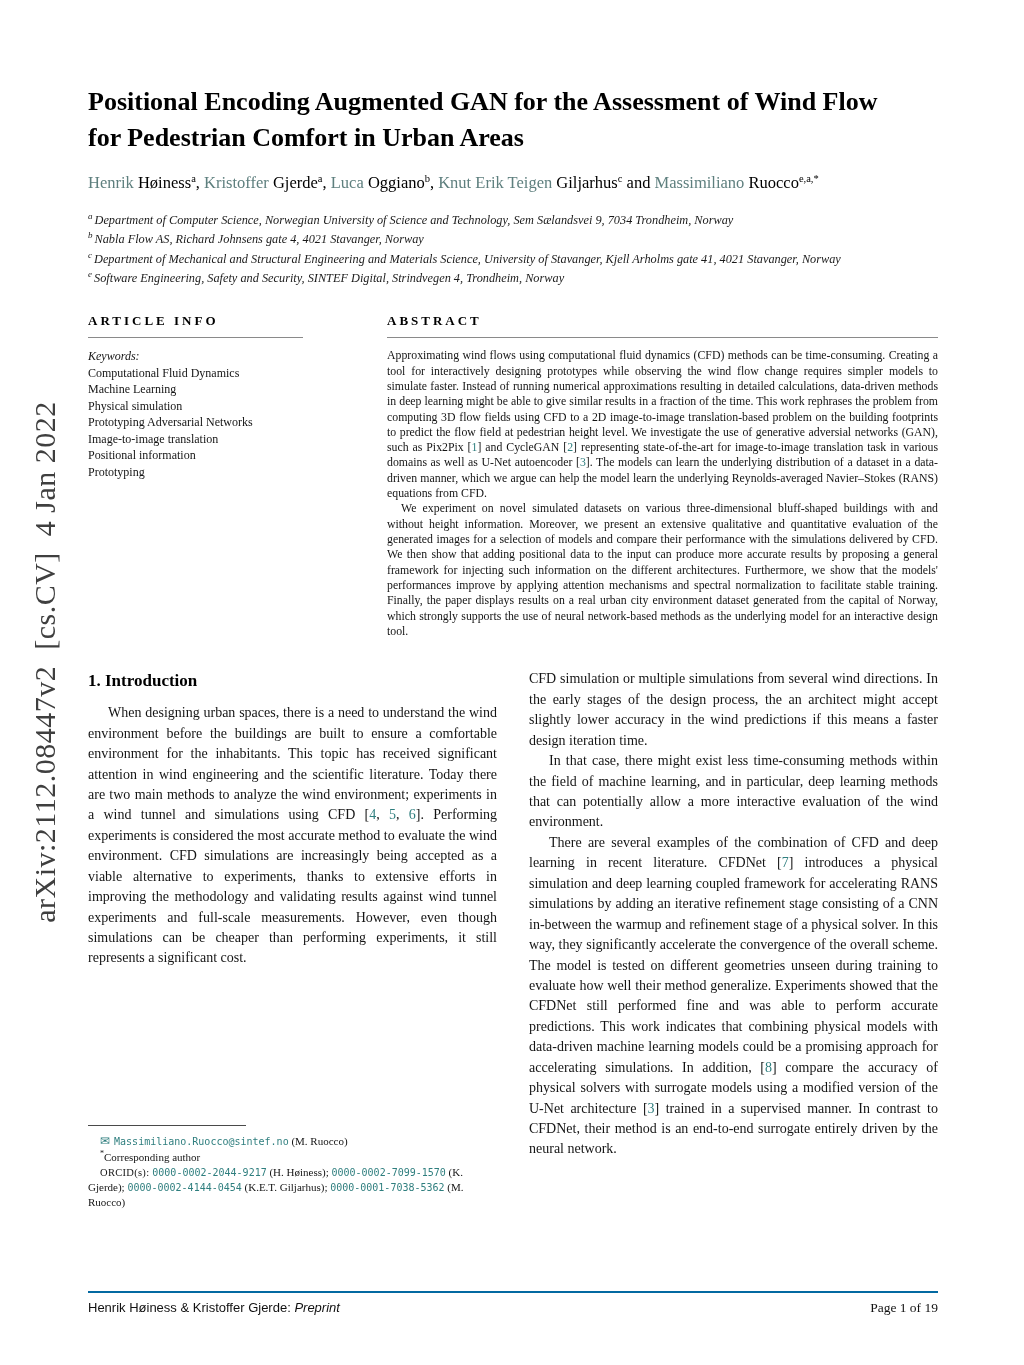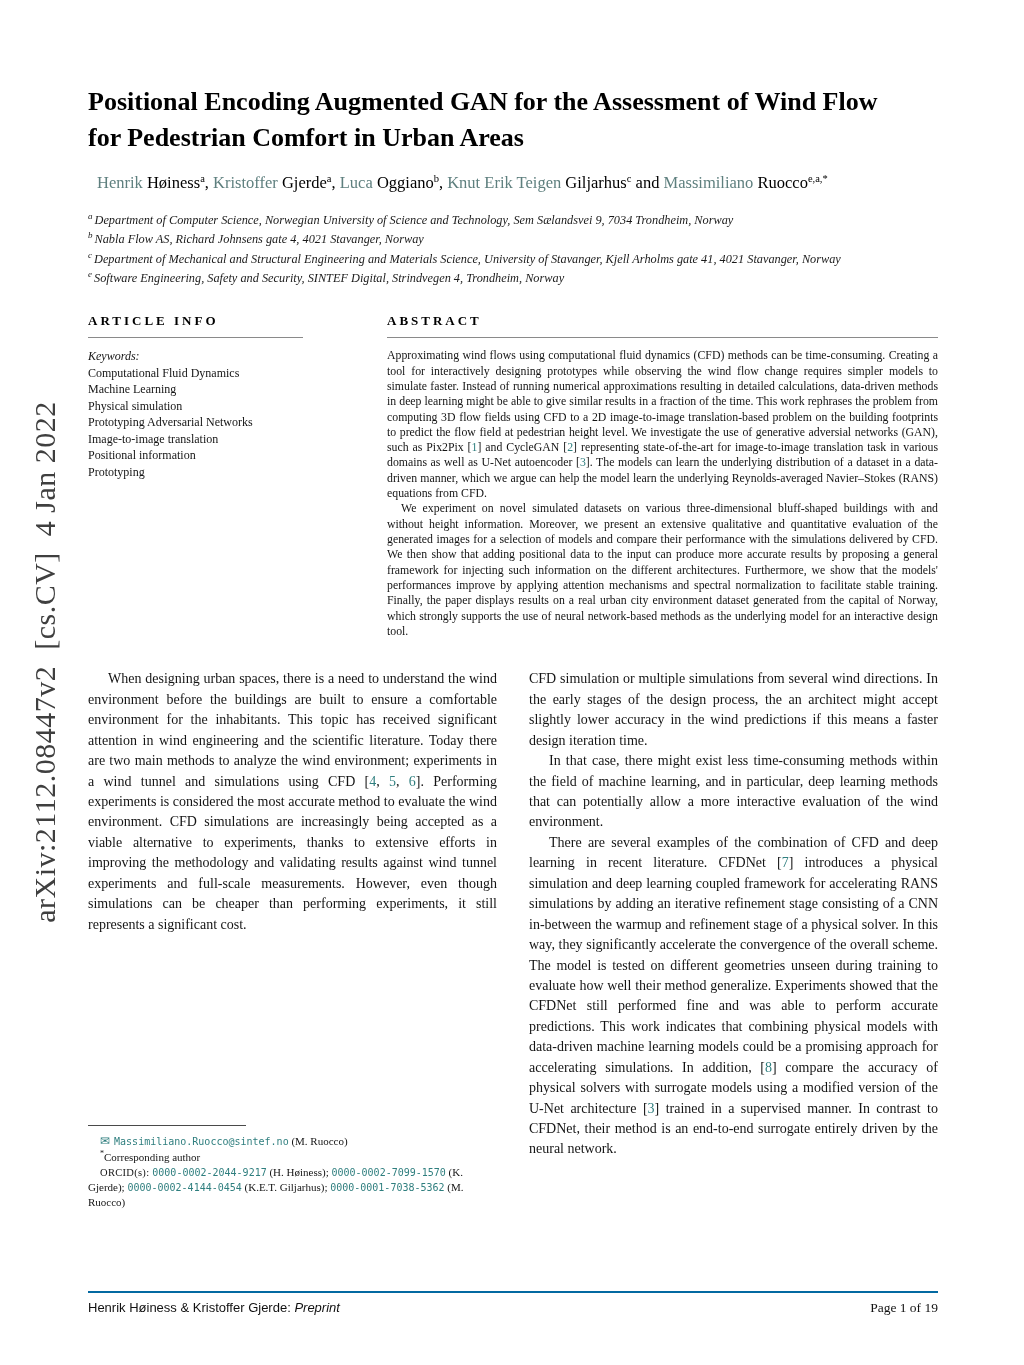--- a/index.html
+++ b/index.html
@@ -8,21 +8,21 @@
     width:1024px; height:1365px; position:relative; overflow:hidden;
     font-family:"Liberation Serif", serif; color:#141414;
   }
   .arxiv-strip {
     position:absolute; top:662px; left:45px;
     transform:translate(-50%,-50%) rotate(-90deg);
     white-space:pre; font-size:30px; color:#3f3f3f; letter-spacing:0.5px;
   }
   .content { position:absolute; left:88px; top:84px; width:850px; }
   .title { font-size:26px; font-weight:bold; line-height:1.38; width:820px; color:#000; }
-  .authors { margin-top:15px; font-size:16.5px; line-height:1.5; color:#000;margin-left:9px; }
+  .authors { margin-top:15px; font-size:16.5px; line-height:1.5; color:#000; }
   .authors .given { color:#5e7f7e; }
   .authors sup { font-size:10.5px; }
   .affiliations { margin-top:14px; font-size:12.3px; font-style:italic; line-height:1.4; color:#1a1a1a; }
   .affiliations sup { font-size:9px; font-style:italic; margin-right:2px; }
   .info-abstract { display:flex; margin-top:26px; }
   .info-col { width:215px; margin-right:84px; flex-shrink:0; }
   .abs-col { width:551px; }
   .col-heading {
     font-size:13px; font-weight:bold; letter-spacing:3px;
     padding-bottom:8px; border-bottom:1px solid #8a8a8a; color:#000;
@@ -92,20 +92,21 @@
       <div class="col-heading">ABSTRACT</div>
       <div class="abs-body">
         <p>Approximating wind flows using computational fluid dynamics (CFD) methods can be time-consuming. Creating a tool for interactively designing prototypes while observing the wind flow change requires simpler models to simulate faster. Instead of running numerical approximations resulting in detailed calculations, data-driven methods in deep learning might be able to give similar results in a fraction of the time. This work rephrases the problem from computing 3D flow fields using CFD to a 2D image-to-image translation-based problem on the building footprints to predict the flow field at pedestrian height level. We investigate the use of generative adversial networks (GAN), such as Pix2Pix [<span class="cite">1</span>] and CycleGAN [<span class="cite">2</span>] representing state-of-the-art for image-to-image translation task in various domains as well as U-Net autoencoder [<span class="cite">3</span>]. The models can learn the underlying distribution of a dataset in a data-driven manner, which we argue can help the model learn the underlying Reynolds-averaged Navier–Stokes (RANS) equations from CFD.</p>
         <p class="indent">We experiment on novel simulated datasets on various three-dimensional bluff-shaped buildings with and without height information. Moreover, we present an extensive qualitative and quantitative evaluation of the generated images for a selection of models and compare their performance with the simulations delivered by CFD. We then show that adding positional data to the input can produce more accurate results by proposing a general framework for injecting such information on the different architectures. Furthermore, we show that the models' performances improve by applying attention mechanisms and spectral normalization to facilitate stable training. Finally, the paper displays results on a real urban city environment dataset generated from the capital of Norway, which strongly supports the use of neural network-based methods as the underlying model for an interactive design tool.</p>
       </div>
     </div>
   </div>
 
   <div class="body-cols">
     <div class="col col-left">
+      <h2 class="section-heading">1.  Introduction</h2>
       <p class="body-par">When designing urban spaces, there is a need to understand the wind environment before the buildings are built to ensure a comfortable environment for the inhabitants. This topic has received significant attention in wind engineering and the scientific literature. Today there are two main methods to analyze the wind environment; experiments in a wind tunnel and simulations using CFD [<span class="cite">4</span>, <span class="cite">5</span>, <span class="cite">6</span>]. Performing experiments is considered the most accurate method to evaluate the wind environment. CFD simulations are increasingly being accepted as a viable alternative to experiments, thanks to extensive efforts in improving the methodology and validating results against wind tunnel experiments and full-scale measurements. However, even though simulations can be cheaper than performing experiments, it still represents a significant cost.</p>
       <div class="footnote">
         <div class="footnote-rule"></div>
         <div class="fn-line"><span class="email-icon">✉</span><span class="mono">Massimiliano.Ruocco@sintef.no</span><span> (M. Ruocco)</span></div>
         <div class="fn-line"><span class="fn-star">*</span><span>Corresponding author</span></div>
         <div class="fn-line"><span class="orcid-label">ORCID(s): </span><span class="mono">0000-0002-2044-9217</span><span> (H. Høiness); </span><span class="mono">0000-0002-7099-1570</span><span> (K. Gjerde); </span><span class="mono">0000-0002-4144-0454</span><span> (K.E.T. Giljarhus); </span><span class="mono">0000-0001-7038-5362</span><span> (M. Ruocco)</span></div>
       </div>
     </div>
     <div class="col">
       <p class="noindent">CFD simulation or multiple simulations from several wind directions. In the early stages of the design process, the an architect might accept slightly lower accuracy in the wind predictions if this means a faster design iteration time.</p>

